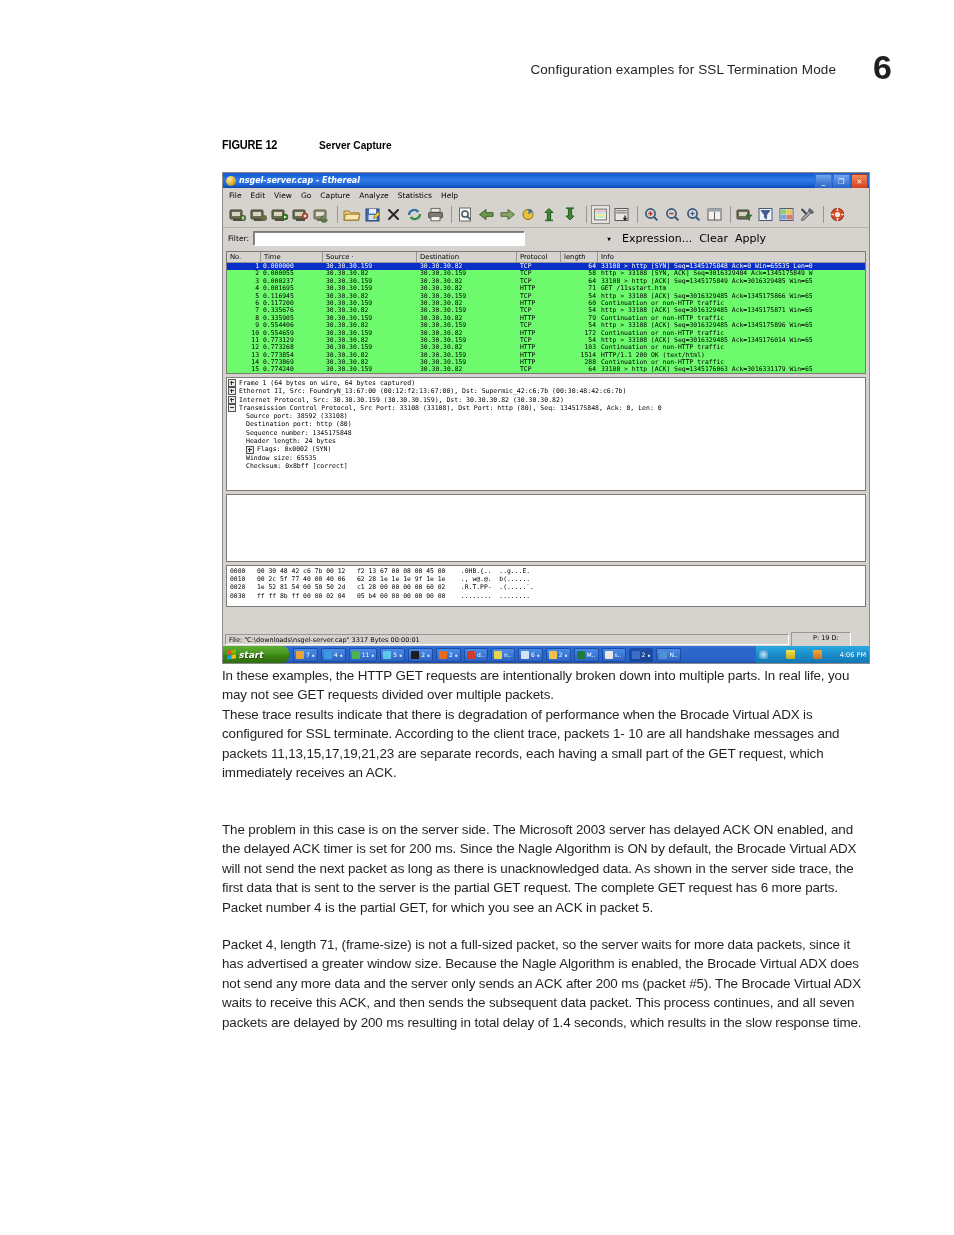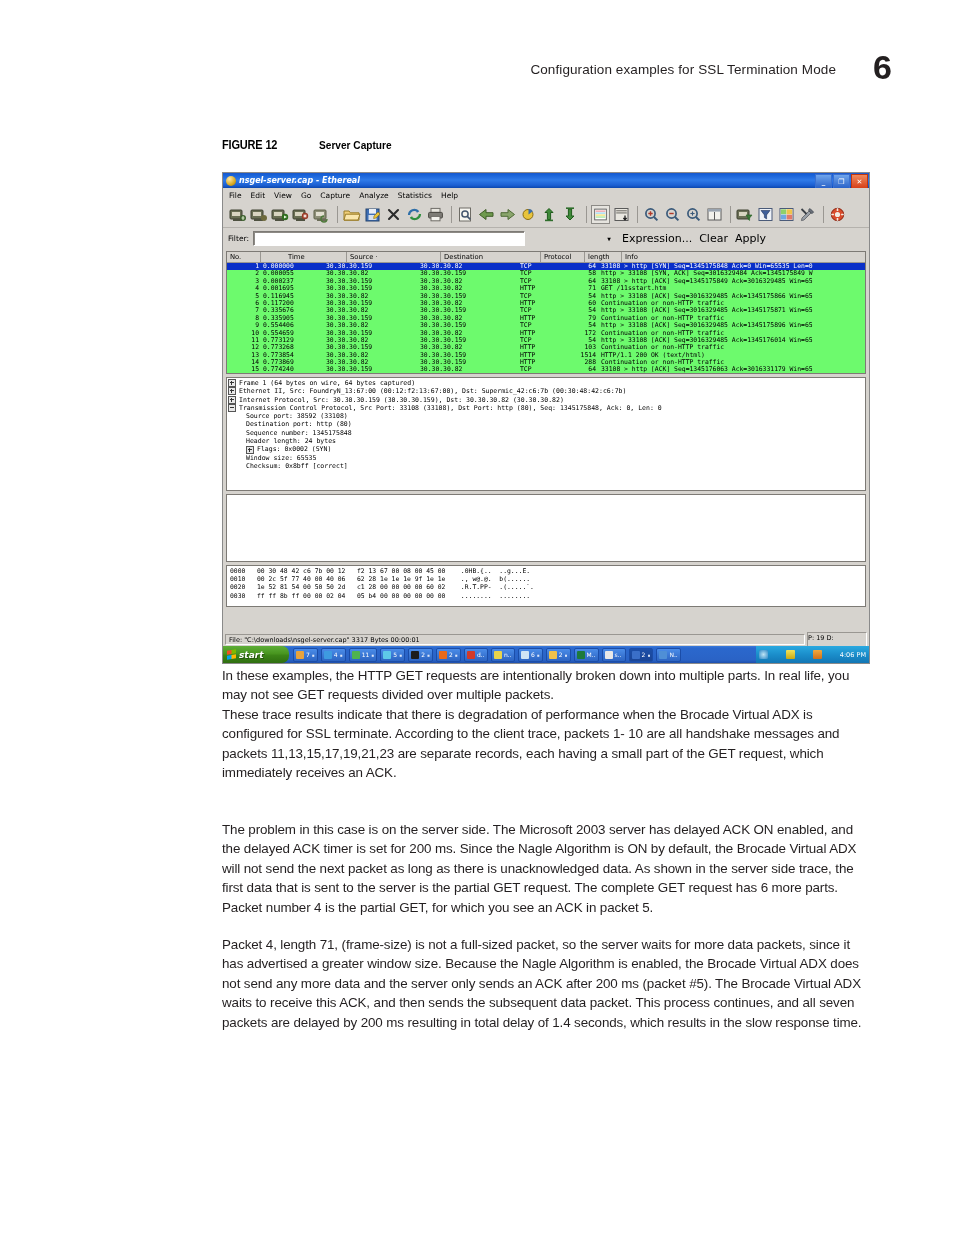--- a/index.html
+++ b/index.html
@@ -125,21 +125,21 @@
     display:flex; height:11px; background:#d6d3ce;
     border-bottom:1px solid #9a9792; box-sizing:border-box;
   }
   .ph {
     font-family:"DejaVu Sans", sans-serif; font-size:6.8px; color:#000;
     padding-left:3px; box-sizing:border-box;
     border-right:1px solid #9a9792; white-space:nowrap; overflow:hidden;
     line-height:10px;
   }
   .ph.c-no   { width:34px; }
-  .ph.c-time { width:62px;margin-left:24px; }
+  .ph.c-time { width:62px; }
   .ph.c-src  { width:94px; }
   .ph.c-dst  { width:100px; }
   .ph.c-prot { width:44px; }
   .ph.c-len  { width:37px; }
   .ph.c-info { flex:1 1 auto; border-right:none; }
 
   .prow {
     display:flex; height:7.4px; line-height:7.4px; white-space:nowrap;
     font-family:"DejaVu Sans Mono", monospace; font-size:6.4px; color:#000;
     background:#6dfa6d;
@@ -196,24 +196,24 @@
     position:absolute; left:0; bottom:17px; width:646px; height:13px;
     background:#d6d3ce; display:flex; align-items:center; box-sizing:border-box;
   }
   .sb-left {
     flex:1 1 auto; height:11px; margin:0 2px; background:#d6d3ce;
     border:1px solid #9a9792; border-right-color:#fff; border-bottom-color:#fff;
     font-family:"DejaVu Sans", sans-serif; font-size:6.5px; line-height:10px;
     padding-left:3px; box-sizing:border-box; white-space:nowrap; overflow:hidden;
   }
   .sb-right {
-    width:60px; height:15px; margin-right:2px; background:#d6d3ce;
+    width:60px; height:15px; margin-right:18px; background:#d6d3ce;
     border:1px solid #9a9792; border-right-color:#fff; border-bottom-color:#fff;
     font-family:"DejaVu Sans", sans-serif; font-size:6.5px; line-height:10px;
-    padding-left:0; box-sizing:border-box; white-space:nowrap; overflow:hidden;
+    padding-left:21px; box-sizing:border-box; white-space:nowrap; overflow:hidden;
   }
 
   
   .taskbar {
     position:absolute; left:0; bottom:0; width:646px; height:17px;
     background:linear-gradient(180deg,#3a7bdc 0%, #2b68cd 12%, #2a63c6 82%, #1d4fae 100%);
     display:flex; align-items:center;
   }
   .startbtn {
     height:17px; width:66px;

